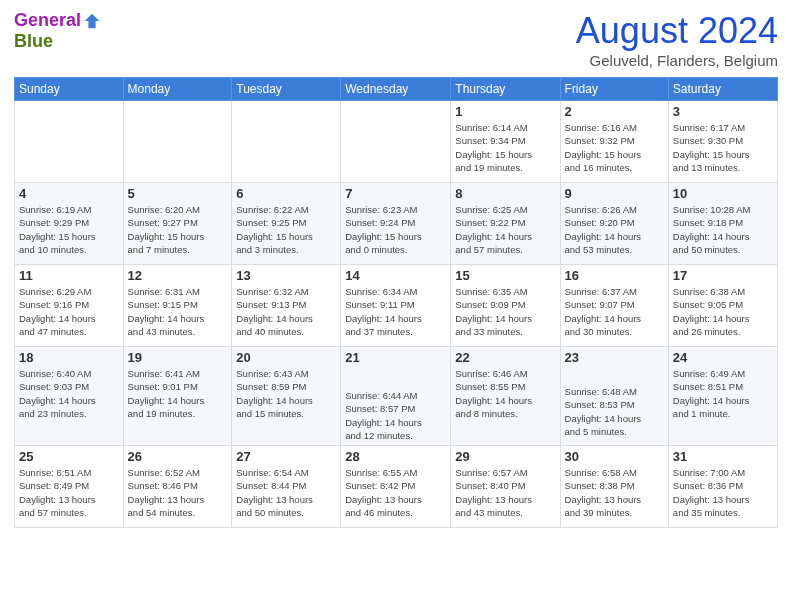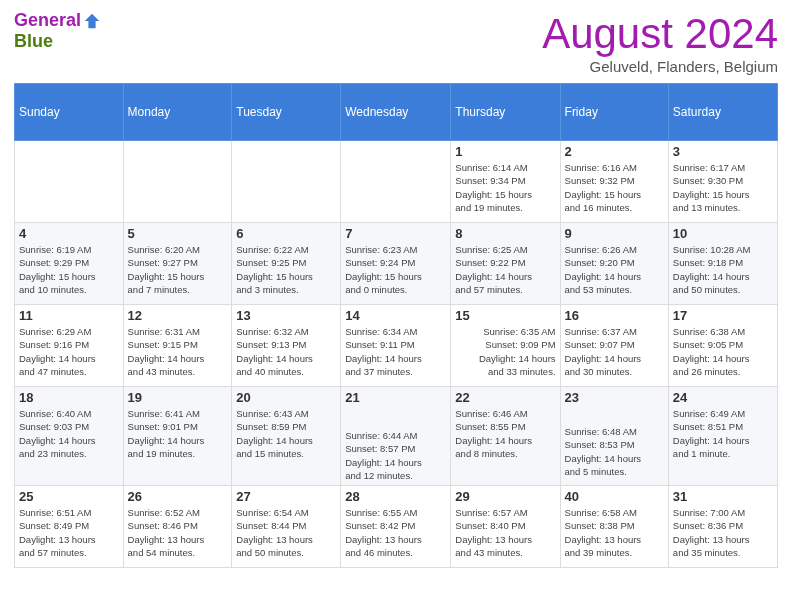--- a/index.html
+++ b/index.html
@@ -42,37 +42,37 @@
     }
     .logo-icon {
       width: 18px;
       height: 18px;
       margin-left: 2px;
     }
     .title-section {
       text-align: right;
     }
     .month-title {
-      font-size: 42px;
+      font-size: 36px;
       font-weight: normal;
-      color: #a21caf;
+      color: #1d4ed8;
     }
     .location {
       font-size: 15px;
       color: #555;
     }
     .calendar {
       width: 100%;
       border-collapse: collapse;
       font-size: 10px;
     }
     .calendar th {
       background: #3b7dd8;
       color: white;
-      padding: 21px 4px;
+      padding: 4px 4px;
       text-align: left;
       font-size: 12px;
       font-weight: normal;
       border: 1px solid #5a94e0;
     }
     .calendar td {
       border: 1px solid #ddd;
       vertical-align: top;
       padding: 3px 4px;
       height: 82px;
@@ -232,21 +232,21 @@
           </td>
           <td>
             <div class="cell-date">14</div>
             <div class="cell-info" style="white-space: pre-line;">Sunrise: 6:34 AM
 Sunset: 9:11 PM
 Daylight: 14 hours
 and 37 minutes.</div>
           </td>
           <td>
             <div class="cell-date">15</div>
-            <div class="cell-info" style="white-space: pre-line; text-align: right;">Sunrise: 6:35 AM
+            <div class="cell-info" style="white-space: pre-line;">Sunrise: 6:35 AM
 Sunset: 9:09 PM
 Daylight: 14 hours
 and 33 minutes.</div>
           </td>
           <td>
             <div class="cell-date">16</div>
             <div class="cell-info" style="white-space: pre-line;">Sunrise: 6:37 AM
 Sunset: 9:07 PM
 Daylight: 14 hours
 and 30 minutes.</div>
@@ -340,21 +340,21 @@
 and 46 minutes.</div>
           </td>
           <td>
             <div class="cell-date">29</div>
             <div class="cell-info" style="white-space: pre-line;">Sunrise: 6:57 AM
 Sunset: 8:40 PM
 Daylight: 13 hours
 and 43 minutes.</div>
           </td>
           <td>
-            <div class="cell-date">40</div>
+            <div class="cell-date">30</div>
             <div class="cell-info" style="white-space: pre-line;">Sunrise: 6:58 AM
 Sunset: 8:38 PM
 Daylight: 13 hours
 and 39 minutes.</div>
           </td>
           <td>
             <div class="cell-date">31</div>
             <div class="cell-info" style="white-space: pre-line;">Sunrise: 7:00 AM
 Sunset: 8:36 PM
 Daylight: 13 hours

